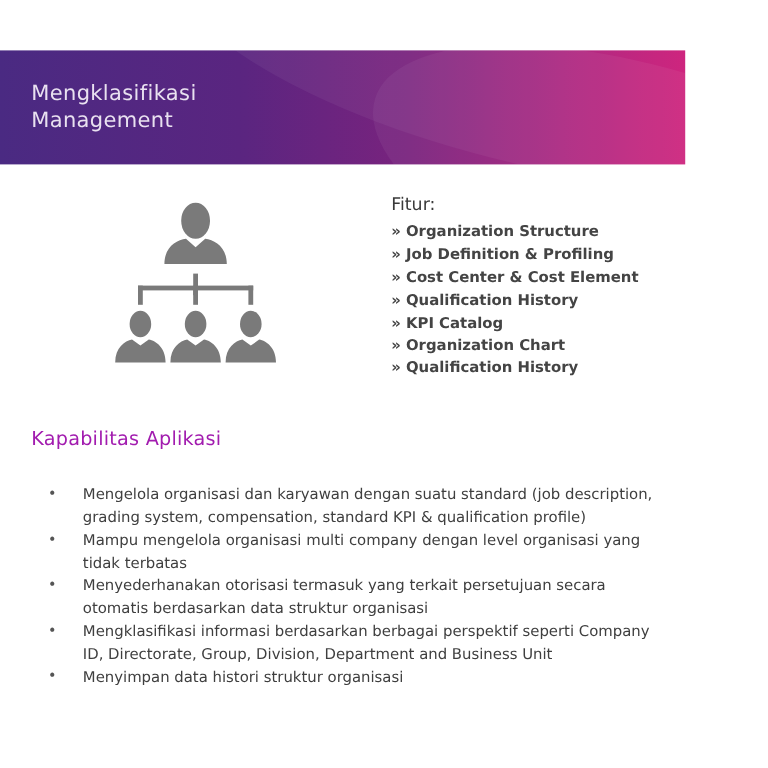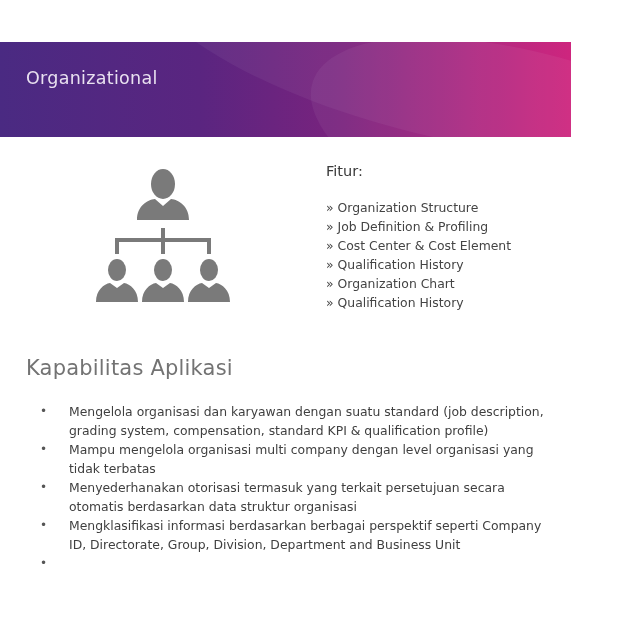--- a/index.html
+++ b/index.html
@@ -20,37 +20,38 @@
       content: ""; position: absolute; left: 300px; top: 20px; width: 520px; height: 200px;
       border-radius: 50%; background: rgba(255,255,255,0.05); transform: rotate(18deg);
     }
     .banner-title {
       position: absolute; left: 26px; top: 25px; margin: 0;
       font-size: 17.5px; font-weight: normal; line-height: 23px; color: #e9e1f0; letter-spacing: 0.3px;
       z-index: 2;
     }
     .org-icon { position: absolute; left: 92px; top: 162px; width: 142px; height: 142px; }
     .features { position: absolute; left: 326px; top: 161px; }
-    .features-title { font-size: 14.5px; color: #3a3a3a; margin: 0 0 18px 0; line-height: 20px; font-weight: normal; }
+    .features-title { font-size: 14.5px; color: #3a3a3a; margin: 0 0 3px 0; line-height: 20px; font-weight: normal; }
     .features ul { list-style: none; padding: 0; margin: 0; }
-    .features li { font-size: 12.4px; line-height: 18.9px; color: #444; white-space: nowrap; }
+    .features li { font-size: 12.4px; line-height: 18.9px; color: #444; white-space: nowrap; font-weight: bold; }
     .section-title {
       position: absolute; left: 26px; top: 356px; margin: 0;
-      font-size: 21px; font-weight: normal; color: #737373; letter-spacing: 0.2px;
+      font-size: 16px; font-weight: normal; color: #a21caf; letter-spacing: 0.2px;
     }
     .caps { position: absolute; left: 40px; top: 402px; width: 520px; list-style: none; padding: 0; margin: 0; }
     .caps li { position: relative; padding-left: 29px; font-size: 12.4px; line-height: 19px; color: #3f3f3f; }
     .caps .dot { position: absolute; left: 0; top: 0; font-size: 12px; color: #555; }
   </style>
 </head>
 <body>
 
 <div class="banner">
   <h1 class="banner-title">
-    <span>Organizational</span><br>
+    <span>Mengklasifikasi</span><br>
+    <span>Management</span>
   </h1>
 </div>
 
 <div class="org-icon">
   <svg width="142" height="142" viewBox="0 0 142 142" fill="#7a7a7a">
 
     <ellipse cx="71" cy="22" rx="12" ry="15"></ellipse>
     <path d="M45 58 C45 44 55 38 63 37 L71 44 L79 37 C87 38 97 44 97 58 Z"></path>
 
     <rect x="69" y="66" width="4" height="18"></rect>
@@ -70,20 +71,21 @@
   </svg>
 </div>
 
 <div class="features">
   <h3 class="features-title">Fitur:</h3>
   <ul>
     <li>» Organization Structure</li>
     <li>» Job Definition &amp; Profiling</li>
     <li>» Cost Center &amp; Cost Element</li>
     <li>» Qualification History</li>
+    <li>» KPI Catalog</li>
     <li>» Organization Chart</li>
     <li>» Qualification History</li>
   </ul>
 </div>
 
 <h2 class="section-title">Kapabilitas Aplikasi</h2>
 
 <ul class="caps">
   <li>
     <span class="dot">•</span>
@@ -96,14 +98,15 @@
   <li>
     <span class="dot">•</span>
     <span>Menyederhanakan otorisasi termasuk yang terkait persetujuan secara otomatis berdasarkan data struktur organisasi</span>
   </li>
   <li>
     <span class="dot">•</span>
     <span>Mengklasifikasi informasi berdasarkan berbagai perspektif seperti Company ID, Directorate, Group, Division, Department and Business Unit</span>
   </li>
   <li>
     <span class="dot">•</span>
+    <span>Menyimpan data histori struktur organisasi</span>
   </li>
 </ul>
 
 </body></html>

